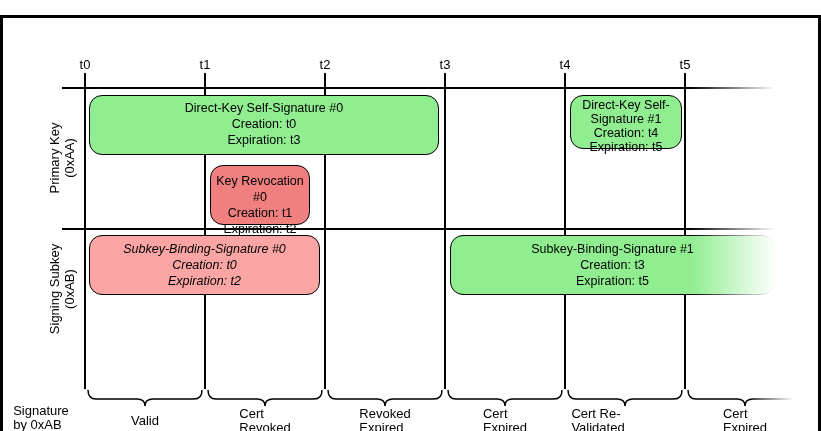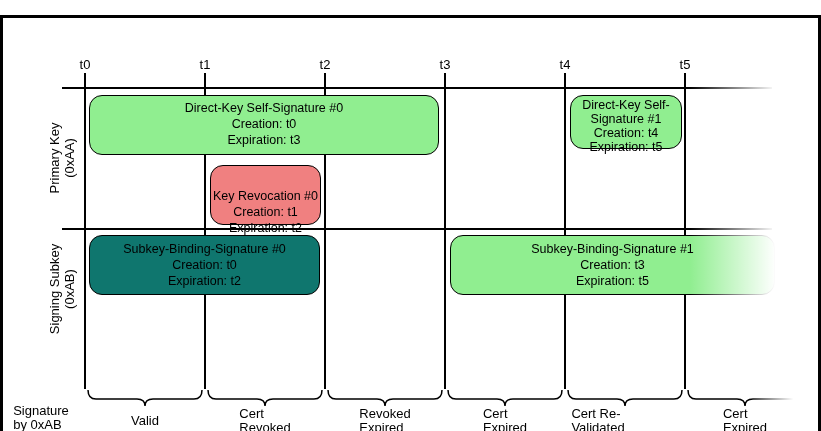--- a/index.html
+++ b/index.html
@@ -16,21 +16,21 @@
   .row-label {
     position:absolute; transform:translate(-50%,-50%) rotate(-90deg);
     font-size:13px; line-height:15px; text-align:center; white-space:pre-line; z-index:2;
   }
   .sig-box {
     position:absolute; box-sizing:border-box; border:1.5px solid #000; border-radius:13px;
     text-align:center; font-size:12.5px; line-height:16px; padding-top:4px; z-index:2;
   }
   .sig-box .box-line { display:block; }
   .box-dks0 { left:89px;  top:80px;  width:350px; height:60px; }
-  .box-rev  { left:210px; top:150px; width:111px; height:60px; padding-top:22px; }
+  .box-rev  { left:210px; top:150px; width:100px; height:60px; padding-top:7px; }
   .box-dks1 { left:570px; top:80px;  width:112px; height:54px; line-height:14px; padding-top:2px; }
   .box-sbs0 { left:89px;  top:220px; width:231px; height:60px; padding-top:5px; }
   .box-sbs1 { left:450px; top:220px; width:325px; height:60px; padding-top:5px; }
   .fade-lines {
     position:absolute; left:690px; top:56px; width:110px; height:314px; z-index:3;
     background:linear-gradient(to right, rgba(255,255,255,0) 0%, #ffffff 78%, #ffffff 100%);
   }
   .fade-brace {
     position:absolute; left:750px; top:368px; width:62px; height:23px; z-index:3;
     background:linear-gradient(to right, rgba(255,255,255,0) 0%, #ffffff 70%, #ffffff 100%);
@@ -94,21 +94,21 @@
     <span class="box-line">Creation: t1</span>
     <span class="box-line">Expiration: t2</span>
   </div>
 
   <div class="sig-box box-dks1" style="background-color: rgb(144, 238, 144);">
     <span class="box-line">Direct-Key Self-Signature #1</span>
     <span class="box-line">Creation: t4</span>
     <span class="box-line">Expiration: t5</span>
   </div>
 
-  <div class="sig-box box-sbs0" style="background-color: #0f766e;">
+  <div class="sig-box box-sbs0" style="background-color: #fca5a5; font-style: italic;">
     <span class="box-line">Subkey-Binding-Signature #0</span>
     <span class="box-line">Creation: t0</span>
     <span class="box-line">Expiration: t2</span>
   </div>
 
   <div class="sig-box box-sbs1" style="background-color: rgb(144, 238, 144);">
     <span class="box-line">Subkey-Binding-Signature #1</span>
     <span class="box-line">Creation: t3</span>
     <span class="box-line">Expiration: t5</span>
   </div>

